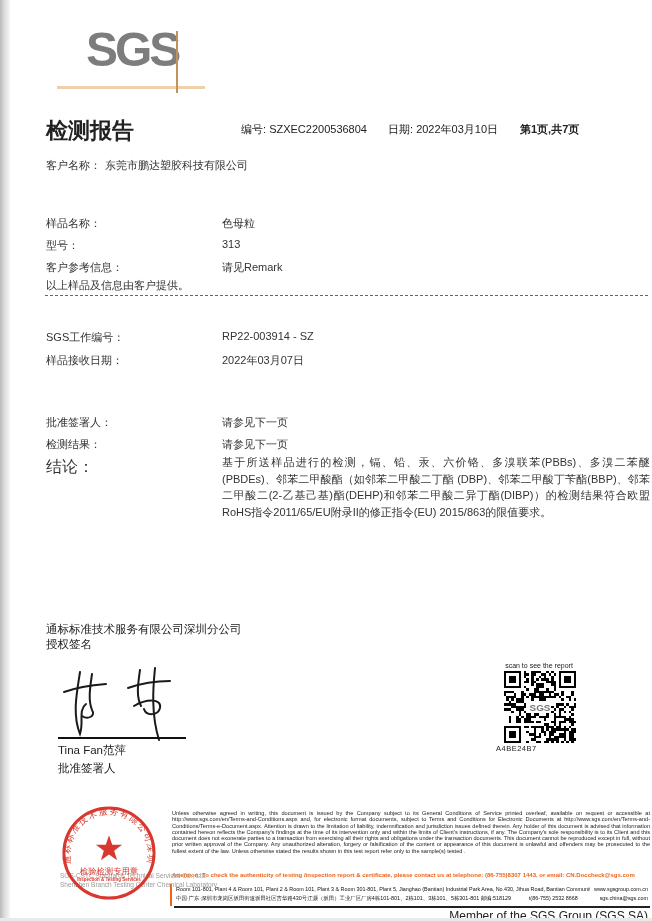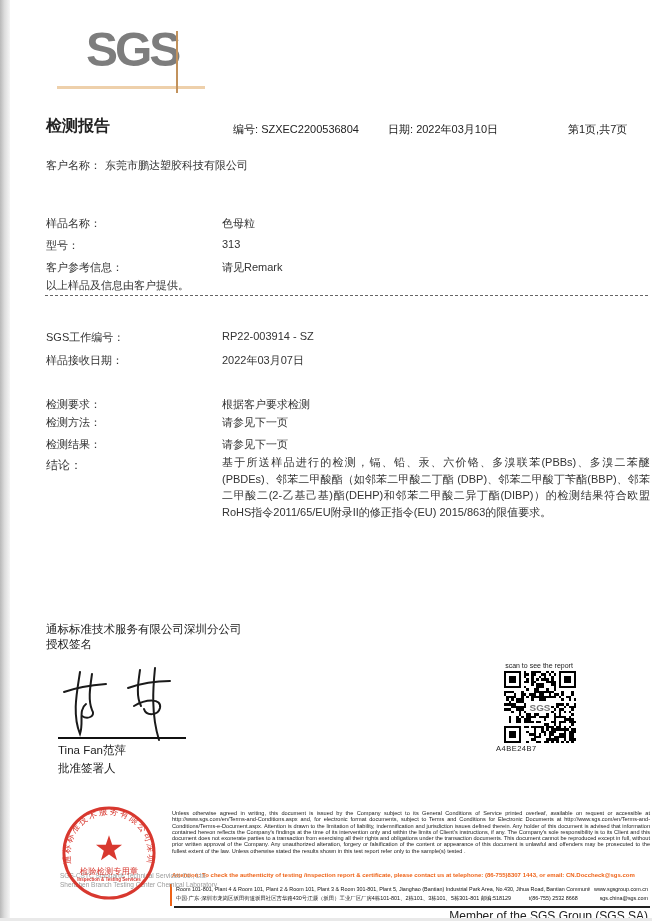--- a/index.html
+++ b/index.html
@@ -13,33 +13,33 @@
     background:linear-gradient(90deg,#b9b9b9 0%,#dcdcdc 45%,#f6f6f6 100%);}
   .edge-bottom{position:absolute;left:0;top:918px;width:652px;height:3px;background:#e9e9e9;}
 
   
   .logo{position:absolute;left:86px;top:26px;font-size:48px;font-weight:bold;
     color:#7d7d7d;letter-spacing:-3px;line-height:1;}
   .logo-underline{position:absolute;left:57px;top:86px;width:148px;height:3px;background:#eed0ab;}
   .logo-vline{position:absolute;left:176px;top:31px;width:2px;height:62px;background:#c2925c;}
 
   
-  .doc-title{position:absolute;left:46px;top:116px;font-size:16px;font-weight:bold;color:#222;}
+  .doc-title{position:absolute;left:46px;top:116px;font-size:22px;font-weight:bold;color:#222;}
   .hmeta{position:absolute;top:122px;font-size:11px;color:#222;white-space:nowrap;}
-  .hm-no{left:233px;text-align:right;} .hm-date{left:388px;} .hm-page{left:568px;}
+  .hm-no{left:241px;text-align:right;} .hm-date{left:388px;} .hm-page{left:520px;font-weight:bold;}
 
   
   .row{position:absolute;left:0;width:652px;height:16px;font-size:11px;color:#333;}
   .row .lbl{position:absolute;left:46px;white-space:nowrap;}
   .row .val{position:absolute;white-space:nowrap;}
   .val-near{left:105px;} .val-far{left:222px;}
 
   .dashline{position:absolute;left:45px;top:295px;width:603px;border-top:1px dashed #666;}
 
-  .conclusion-lbl{position:absolute;left:46px;top:457px;font-size:12px;}
+  .conclusion-lbl{position:absolute;left:46px;top:457px;font-size:16px;}
   .conclusion-text{position:absolute;left:222px;top:454px;width:428px;
     font-size:11px;line-height:16.5px;color:#333;text-align:justify;}
 
   .sign-company{position:absolute;left:46px;top:622px;font-size:11.5px;color:#222;}
   .sign-auth{position:absolute;left:46px;top:637px;font-size:11.5px;color:#222;}
   .signature{position:absolute;left:58px;top:662px;}
   .sig-line{position:absolute;left:58px;top:737px;width:128px;height:2px;background:#111;}
   .signer-name{position:absolute;left:58px;top:743px;font-size:11.5px;color:#222;}
   .signer-role{position:absolute;left:58px;top:761px;font-size:11.5px;color:#222;text-align:center;}
 
@@ -113,26 +113,22 @@
   <div class="dashline"></div>
 
   <div class="row" style="top:330px">
     <span class="lbl">SGS工作编号：</span>
     <span class="val val-far">RP22-003914 - SZ</span>
   </div>
   <div class="row" style="top:353px">
     <span class="lbl">样品接收日期：</span>
     <span class="val val-far">2022年03月07日</span>
   </div>
-  <div class="row" style="top:397px">
-    <span class="lbl">检测要求：</span>
-    <span class="val val-far">根据客户要求检测</span>
-  </div>
   <div class="row" style="top:415px">
-    <span class="lbl">检测方法：</span>
+    <span class="lbl">批准签署人：</span>
     <span class="val val-far">请参见下一页</span>
   </div>
   <div class="row" style="top:437px">
     <span class="lbl">检测结果：</span>
     <span class="val val-far">请参见下一页</span>
   </div>
 
   <div class="conclusion-lbl">结论：</div>
   <div class="conclusion-text">基于所送样品进行的检测，镉、铅、汞、六价铬、多溴联苯(PBBs)、多溴二苯醚(PBDEs)、邻苯二甲酸酯（如邻苯二甲酸二丁酯 (DBP)、邻苯二甲酸丁苄酯(BBP)、邻苯二甲酸二(2-乙基己基)酯(DEHP)和邻苯二甲酸二异丁酯(DIBP)）的检测结果符合欧盟RoHS指令2011/65/EU附录II的修正指令(EU) 2015/863的限值要求。</div>
 

